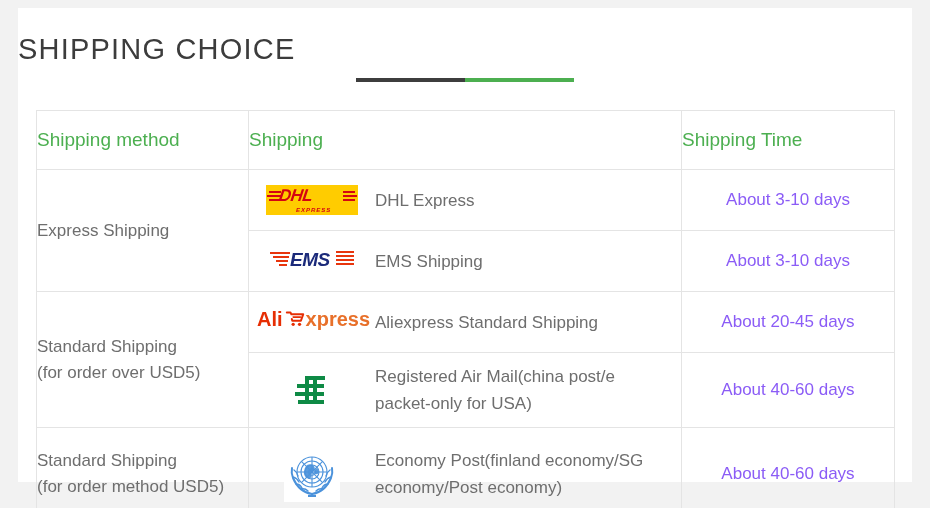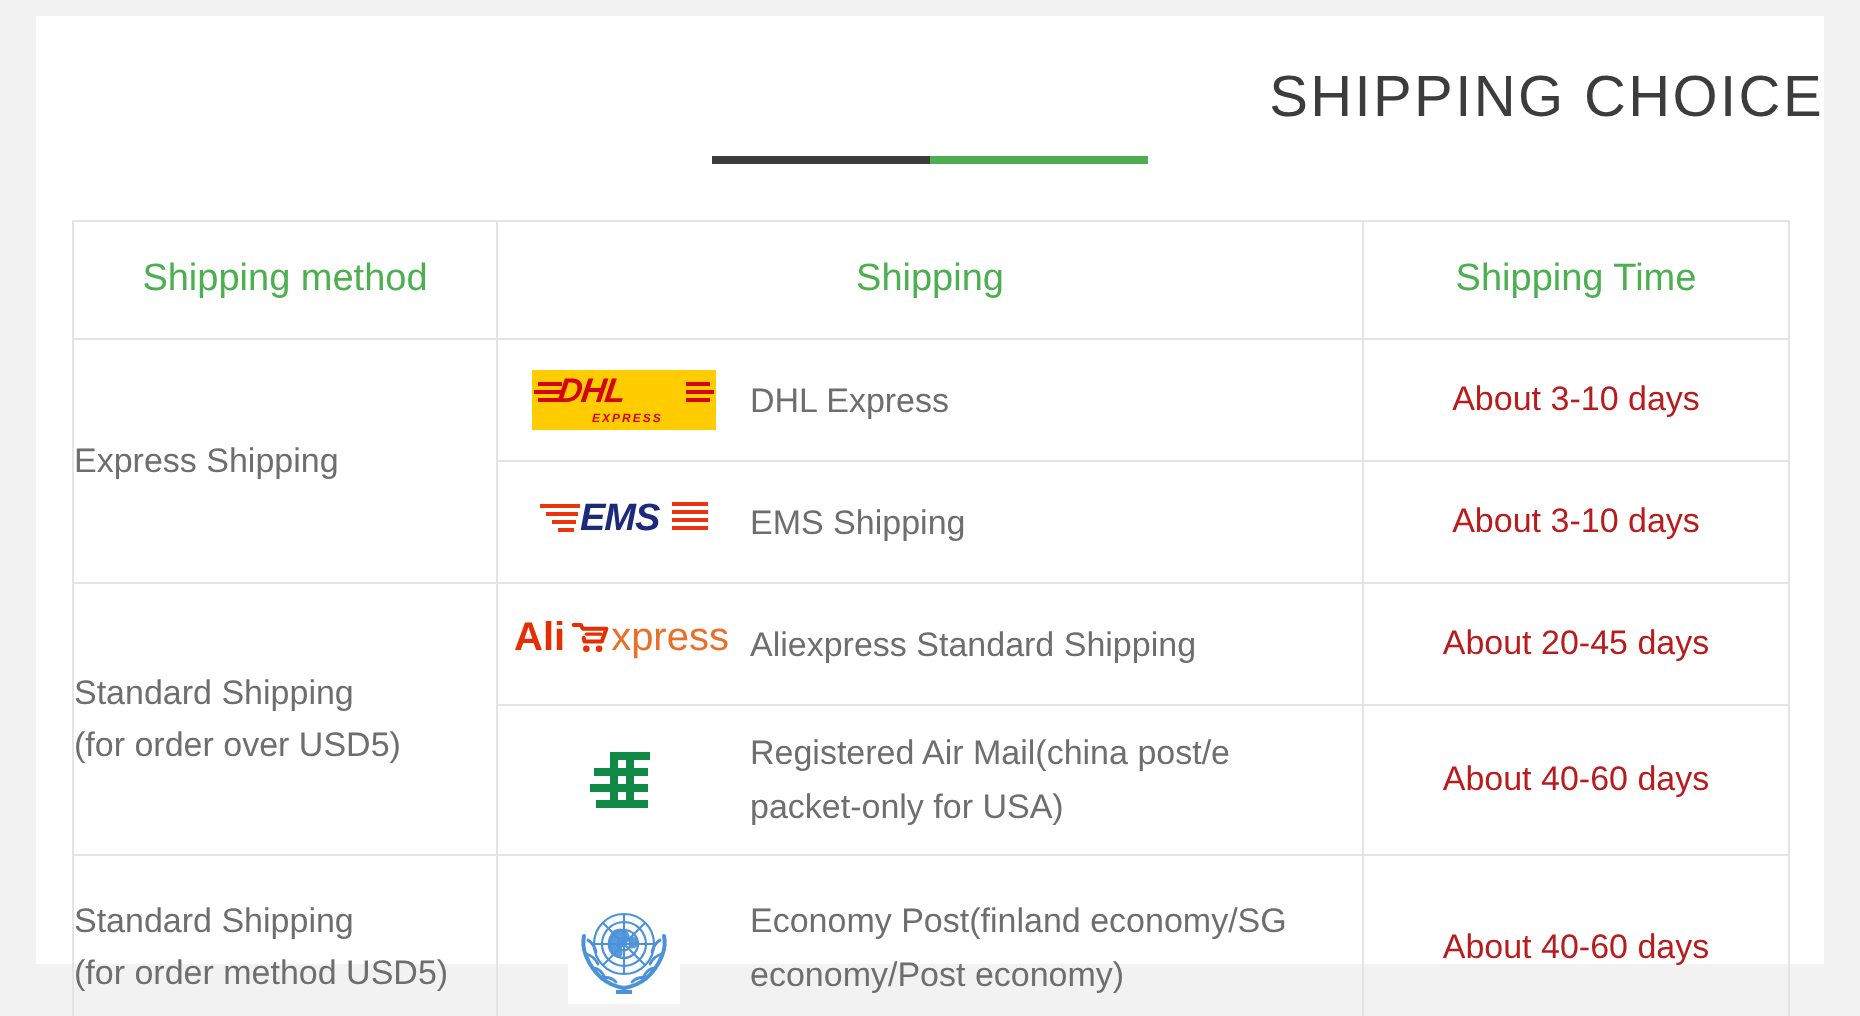--- a/index.html
+++ b/index.html
@@ -17,21 +17,21 @@
     position: absolute;
     left: 18px;
     top: 8px;
     width: 894px;
     height: 474px;
     background: #ffffff;
     box-sizing: border-box;
   }
   .title-block {
     padding-top: 22px;
-    text-align: right;
+    text-align: left;
   }
   .page-title {
     font-size: 29px;
     letter-spacing: 1.2px;
     color: #3c3c3c;
     font-weight: normal;
     margin: 0;
     line-height: 38px;
   }
   .title-rule {
@@ -57,34 +57,34 @@
     padding: 0;
     vertical-align: middle;
     font-weight: normal;
   }
   .col-method  { width: 212px; }
   .col-courier { width: 433px; }
   .col-time    { width: 213px; }
 
   .th-cell {
     height: 58px;
-    text-align: center;
+    text-align: left;
     color: #4caf50;
     font-size: 19px;
   }
   .method-cell {
     color: #6e6e6e;
     font-size: 17px;
     line-height: 26px;
     padding: 6px 4px;
     margin-left: 12px;
   }
   .time-cell {
     text-align: center;
-    color: #b91c1c;
+    color: #8b5cf6;
     font-size: 17px;
     padding: 6px 4px;
   }
   .courier-cell { padding: 0; }
   .courier-inner {
     display: flex;
     align-items: center;
     min-height: 48px;
     padding: 6px 0 6px 0;
   }
@@ -190,21 +190,21 @@
     font-weight: bold;
     font-size: 20px;
     color: #e62e04;
     line-height: 22px;
   }
   .logo-ali .ali-cart {
     margin: 0 1px 0 2px;
     display: inline-block;
   }
   .logo-ali .ali-x {
-    font-weight: normal;
+    font-weight: bold;
     font-size: 20px;
     color: #e8702a;
     line-height: 22px;
   }
 
   
   .logo-chinapost {
     width: 46px;
     height: 46px;
   }

